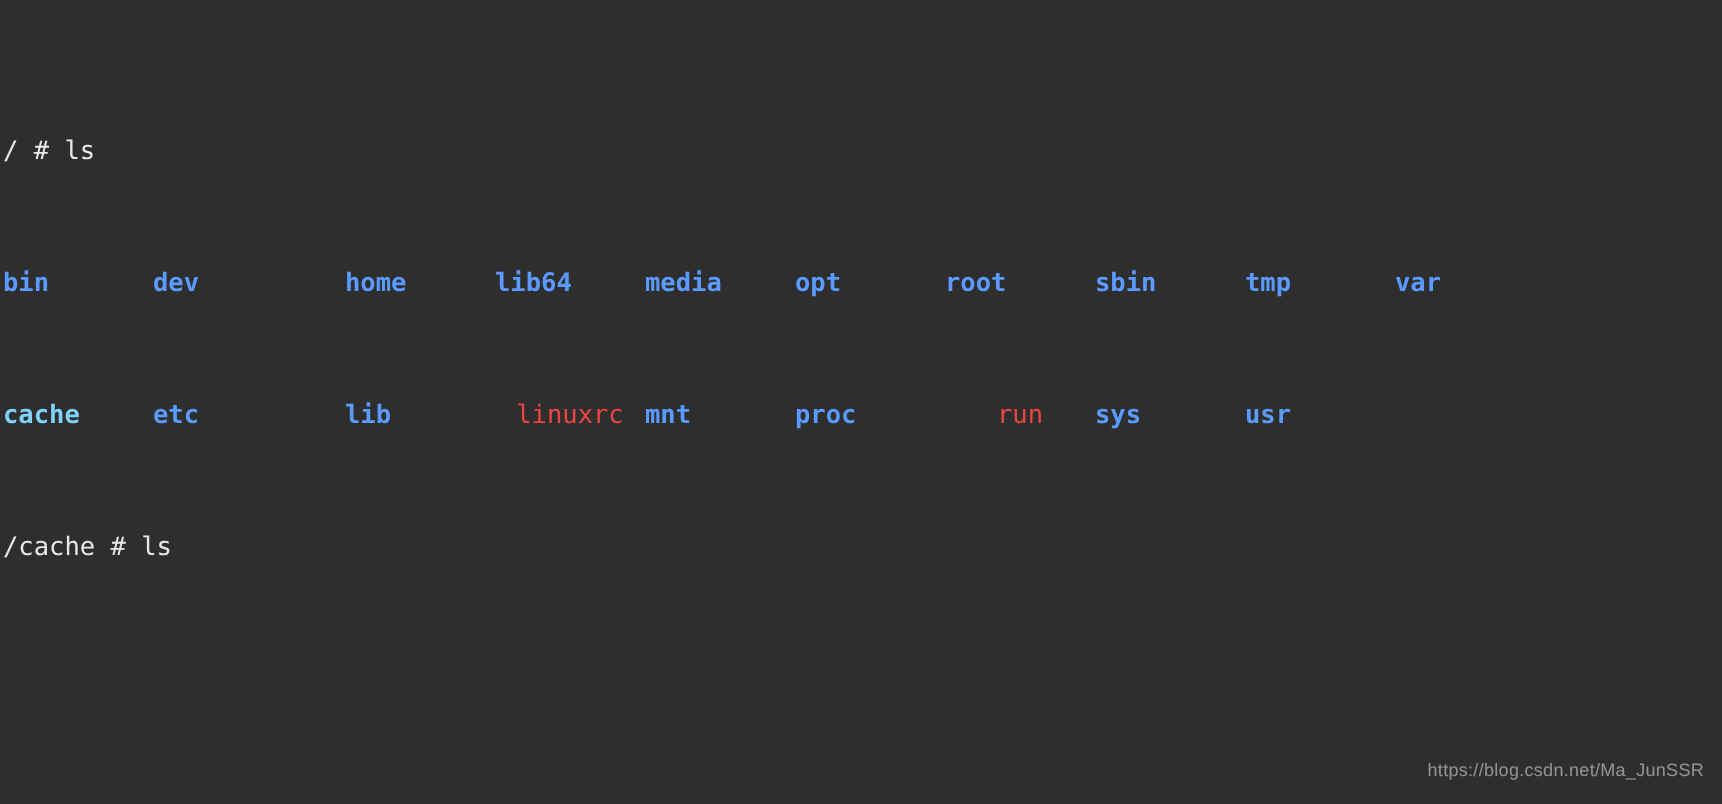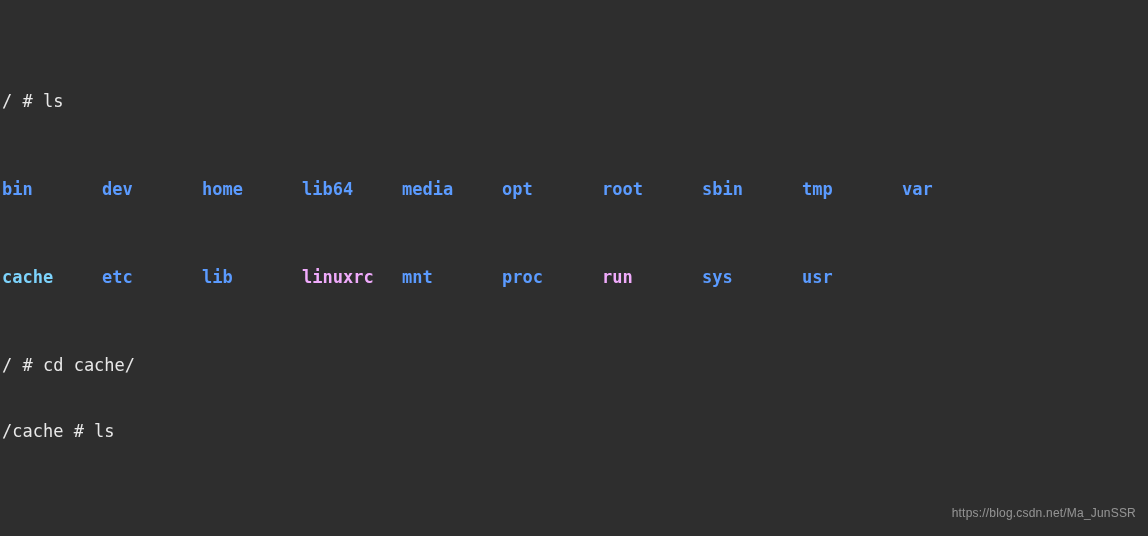--- a/index.html
+++ b/index.html
@@ -18,55 +18,54 @@
     padding: 2px 2px;
     white-space: pre;
     position: relative;
     width: 1148px;
     height: 536px;
     box-sizing: border-box;
   }
   .line { display: block; } 
   .blue { color: #5b9bff; font-weight: bold; }
   .cyan { color: #7dd3fc; font-weight: bold; }
-  .green { color: #f0abfc; font-weight: bold; }
+  .green { color: #ef4444; font-weight: normal; text-align: center; }
   .watermark {
     position: absolute;
     right: 12px;
     bottom: 12px;
     color: rgba(230,230,230,0.55);
     font-family: Arial, sans-serif;
     font-size: 12px;
     letter-spacing: 0.2px;
   }
   
   .lscol { display: inline-block; }
   .c1 { width: 100px; }
   .c2 { width: 100px; }
-  .c3 { width: 100px; }
+  .c3 { width: 100px; margin-left: 28px; }
   .c4 { width: 100px; }
   .c5 { width: 100px; }
   .c6 { width: 100px; }
   .c7 { width: 100px; }
   .c8 { width: 100px; }
   .c9 { width: 100px; }
 </style>
 </head>
 <body>
 
 <div class="term">
 
 
   <span class="line"><span>/ # </span><span>ls</span></span>
 
   <span class="line"><span class="lscol c1 blue">bin</span><span class="lscol c2 blue">dev</span><span class="lscol c3 blue">home</span><span class="lscol c4 blue">lib64</span><span class="lscol c5 blue">media</span><span class="lscol c6 blue">opt</span><span class="lscol c7 blue">root</span><span class="lscol c8 blue">sbin</span><span class="lscol c9 blue">tmp</span><span class="lscol blue">var</span></span>
 
   <span class="line"><span class="lscol c1 cyan">cache</span><span class="lscol c2 blue">etc</span><span class="lscol c3 blue">lib</span><span class="lscol c4 green">linuxrc</span><span class="lscol c5 blue">mnt</span><span class="lscol c6 blue">proc</span><span class="lscol c7 green">run</span><span class="lscol c8 blue">sys</span><span class="lscol c9 blue">usr</span></span>
 
-  <span class="line">/ # cd cache/</span>
   <span class="line">/cache # ls</span>
   
   
   
   
   
   
   
 
   

